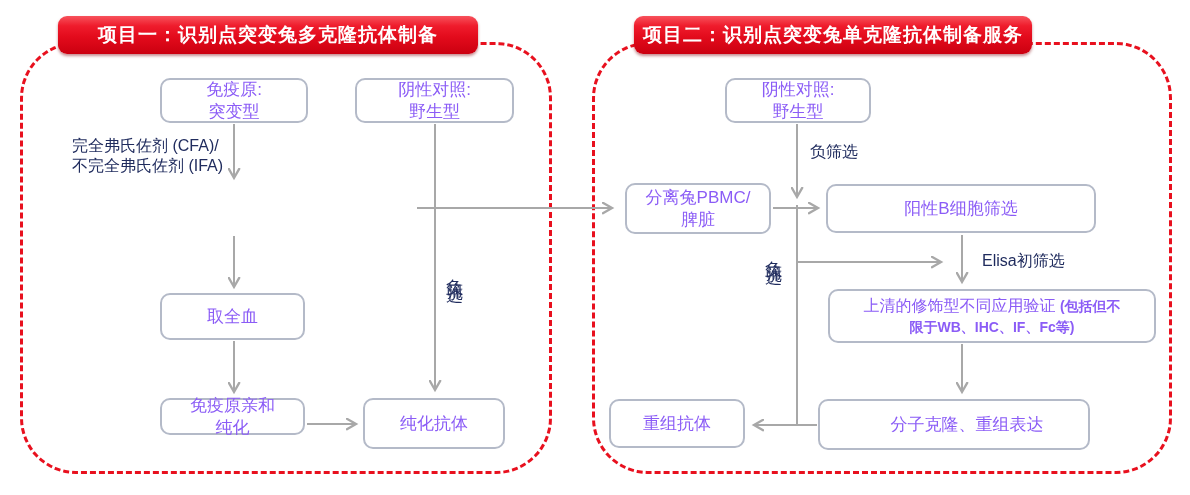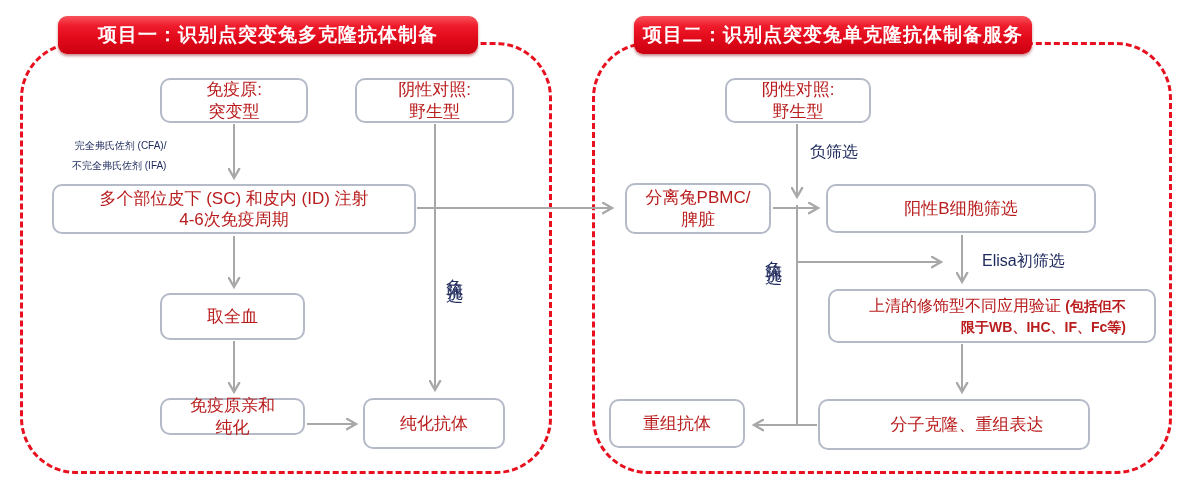--- a/index.html
+++ b/index.html
@@ -17,28 +17,28 @@
     position:absolute;height:38px;border-radius:9px;z-index:5;
     background:linear-gradient(180deg,#f7525c 0%,#ef1c2c 26%,#e30b1c 55%,#cb0010 100%);
     color:#ffffff;font-weight:bold;font-size:19px;letter-spacing:1px;
     display:flex;align-items:center;justify-content:center;
     box-shadow:0 2px 3px rgba(130,0,10,.45);
   }
   #banner1{left:58px;top:16px;width:420px;}
   #banner2{left:634px;top:16px;width:398px;}
   .node{
     position:absolute;background:#ffffff;border:2px solid #b4bac8;border-radius:10px;
-    color:#b91c1c;font-size:17px;line-height:1.24;box-sizing:border-box;z-index:3;
+    color:#8b5cf6;font-size:17px;line-height:1.24;box-sizing:border-box;z-index:3;
     display:flex;align-items:center;justify-content:center;text-align:center;
     white-space:pre-line;padding:2px 6px;
   }
   .edge-label{position:absolute;color:#202c5e;z-index:3;white-space:pre-line;}
   .vlabel{writing-mode:vertical-rl;text-orientation:upright;letter-spacing:4px;font-size:17px;}
   #edges{position:absolute;left:0;top:0;z-index:2;pointer-events:none;}
-  #n-supernatant{display:block;padding:4px 28px;text-align:right;}
+  #n-supernatant{display:block;padding:4px 28px;}
   #n-supernatant .main{font-size:16px;}
   #n-supernatant .note{font-size:14px;font-weight:bold;}
 </style>
 </head>
 <body>
 
 <div id="stage">
 
   <div class="panel" id="panel1"></div>
   <div class="panel" id="panel2"></div>
@@ -70,28 +70,26 @@
     <span>项目一：识别点突变兔多克隆抗体制备</span>
   </div>
   <div class="banner" id="banner2">
     <span>项目二：识别点突变兔单克隆抗体制备服务</span>
   </div>
 
   <div class="node" style="left:160px;top:78px;width:148px;height:45px;">免疫原:
 突变型</div>
   <div class="node" style="left:355px;top:78px;width:159px;height:45px;">阴性对照:
 野生型</div>
-  <div class="node" style="left:52px;top:184px;width:364px;height:50px;">多个部位皮下 (SC) 和皮内 (ID) 注射
-4-6次免疫周期</div>
   <div class="node" style="left:160px;top:293px;width:145px;height:47px;">取全血</div>
   <div class="node" style="left:160px;top:398px;width:145px;height:37px;">免疫原亲和
 纯化</div>
   <div class="node" style="left:363px;top:398px;width:142px;height:51px;">纯化抗体</div>
 
-  <div class="edge-label" style="left:72px;top:136px;font-size:10px;line-height:20px;text-align:right;">完全弗氏佐剂 (CFA)/
+  <div class="edge-label" style="left:72px;top:136px;font-size:16px;line-height:20px;">完全弗氏佐剂 (CFA)/
 不完全弗氏佐剂 (IFA)</div>
   <div class="edge-label vlabel" style="left:443px;top:265px;">负筛选</div>
 
   <div class="node" style="left:725px;top:78px;width:146px;height:45px;">阴性对照:
 野生型</div>
   <div class="node" style="left:625px;top:183px;width:146px;height:51px;">分离兔PBMC/
 脾脏</div>
   <div class="node" style="left:826px;top:184px;width:270px;height:49px;">阳性B细胞筛选</div>
   <div class="node" id="n-supernatant" style="left:828px;top:289px;width:328px;height:54px;"><span class="main">上清的修饰型不同应用验证 </span><span class="note">(包括但不限于WB、IHC、IF、Fc等)</span></div>
   <div class="node" style="left:818px;top:399px;width:272px;height:51px;padding-left:32px;">分子克隆、重组表达</div>

